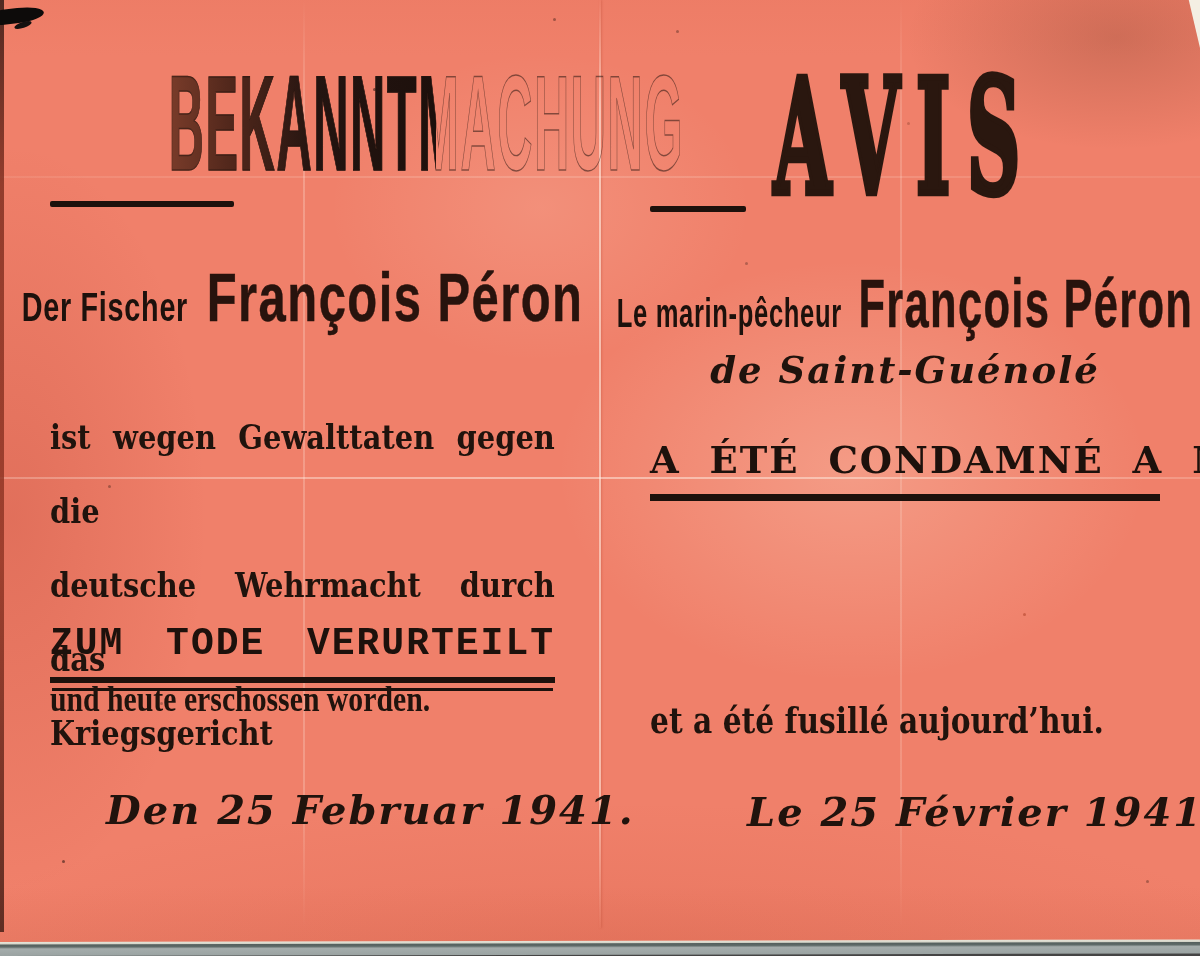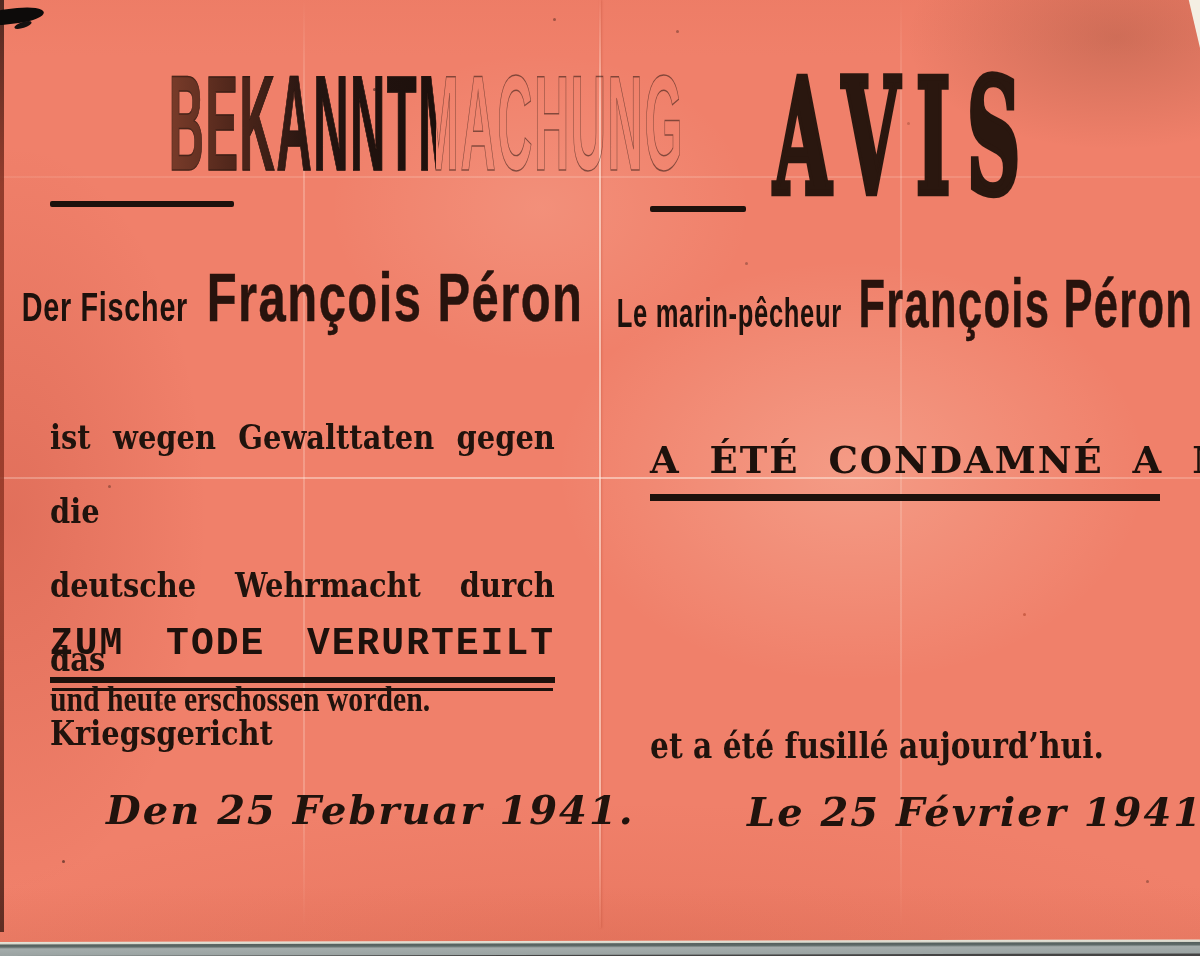--- a/index.html
+++ b/index.html
@@ -77,21 +77,21 @@
 
   
   .squish{transform:scaleX(.85);transform-origin:left top;width:117.6%;}
   .body-block{font-weight:bold;font-size:34px;color:#20130d;line-height:74px;}
   .body-line{text-align:justify;text-align-last:justify;}
   .body-line.last-line{text-align-last:left;}
   .body-de{top:400px;}
   .body-fr{top:510px;}
   .aftermath{font-weight:bold;font-size:35px;color:#20130d;white-space:nowrap;}
   .aftermath-de{top:680px;font-family:Liberation Serif, serif;}
-  .aftermath-fr{top:725px;}
+  .aftermath-fr{top:700px;}
 
   
   .sentence{font-weight:bold;font-size:38px;color:#1d110c;letter-spacing:2px;word-spacing:14px;
     text-align:justify;text-align-last:justify;white-space:nowrap;
     padding-bottom:12px;border-bottom:6px solid #1d110c;}
   .sentence-de{top:622px;position:relative;font-family:Liberation Mono, monospace;}
   .sentence-de::after{content:"";position:absolute;left:2px;right:2px;bottom:-14px;height:3px;background:#1d110c;}
   .sentence-fr{top:438px;font-size:37px;border-bottom-width:7px;}
 
   
@@ -143,20 +143,21 @@
     </div>
 
     <div class="col col-right">
       <div class="headline hl-fr">AVIS</div>
       <div class="rule rule-fr"></div>
 
       <div class="intro-row row-fr">
         <span class="intro-small">Le marin-pêcheur</span>
         <span class="intro-name">François Péron</span>
       </div>
+      <div class="origin origin-fr">de Saint-Guénolé</div>
 
       <div class="sentence sentence-fr">A ÉTÉ CONDAMNÉ A MORT</div>
 
 
       <div class="aftermath-fr">
         <div class="squish aftermath">et a été fusillé aujourd’hui.</div>
       </div>
 
       <div class="date date-fr">Le 25 Février 1941.</div>
     </div>

